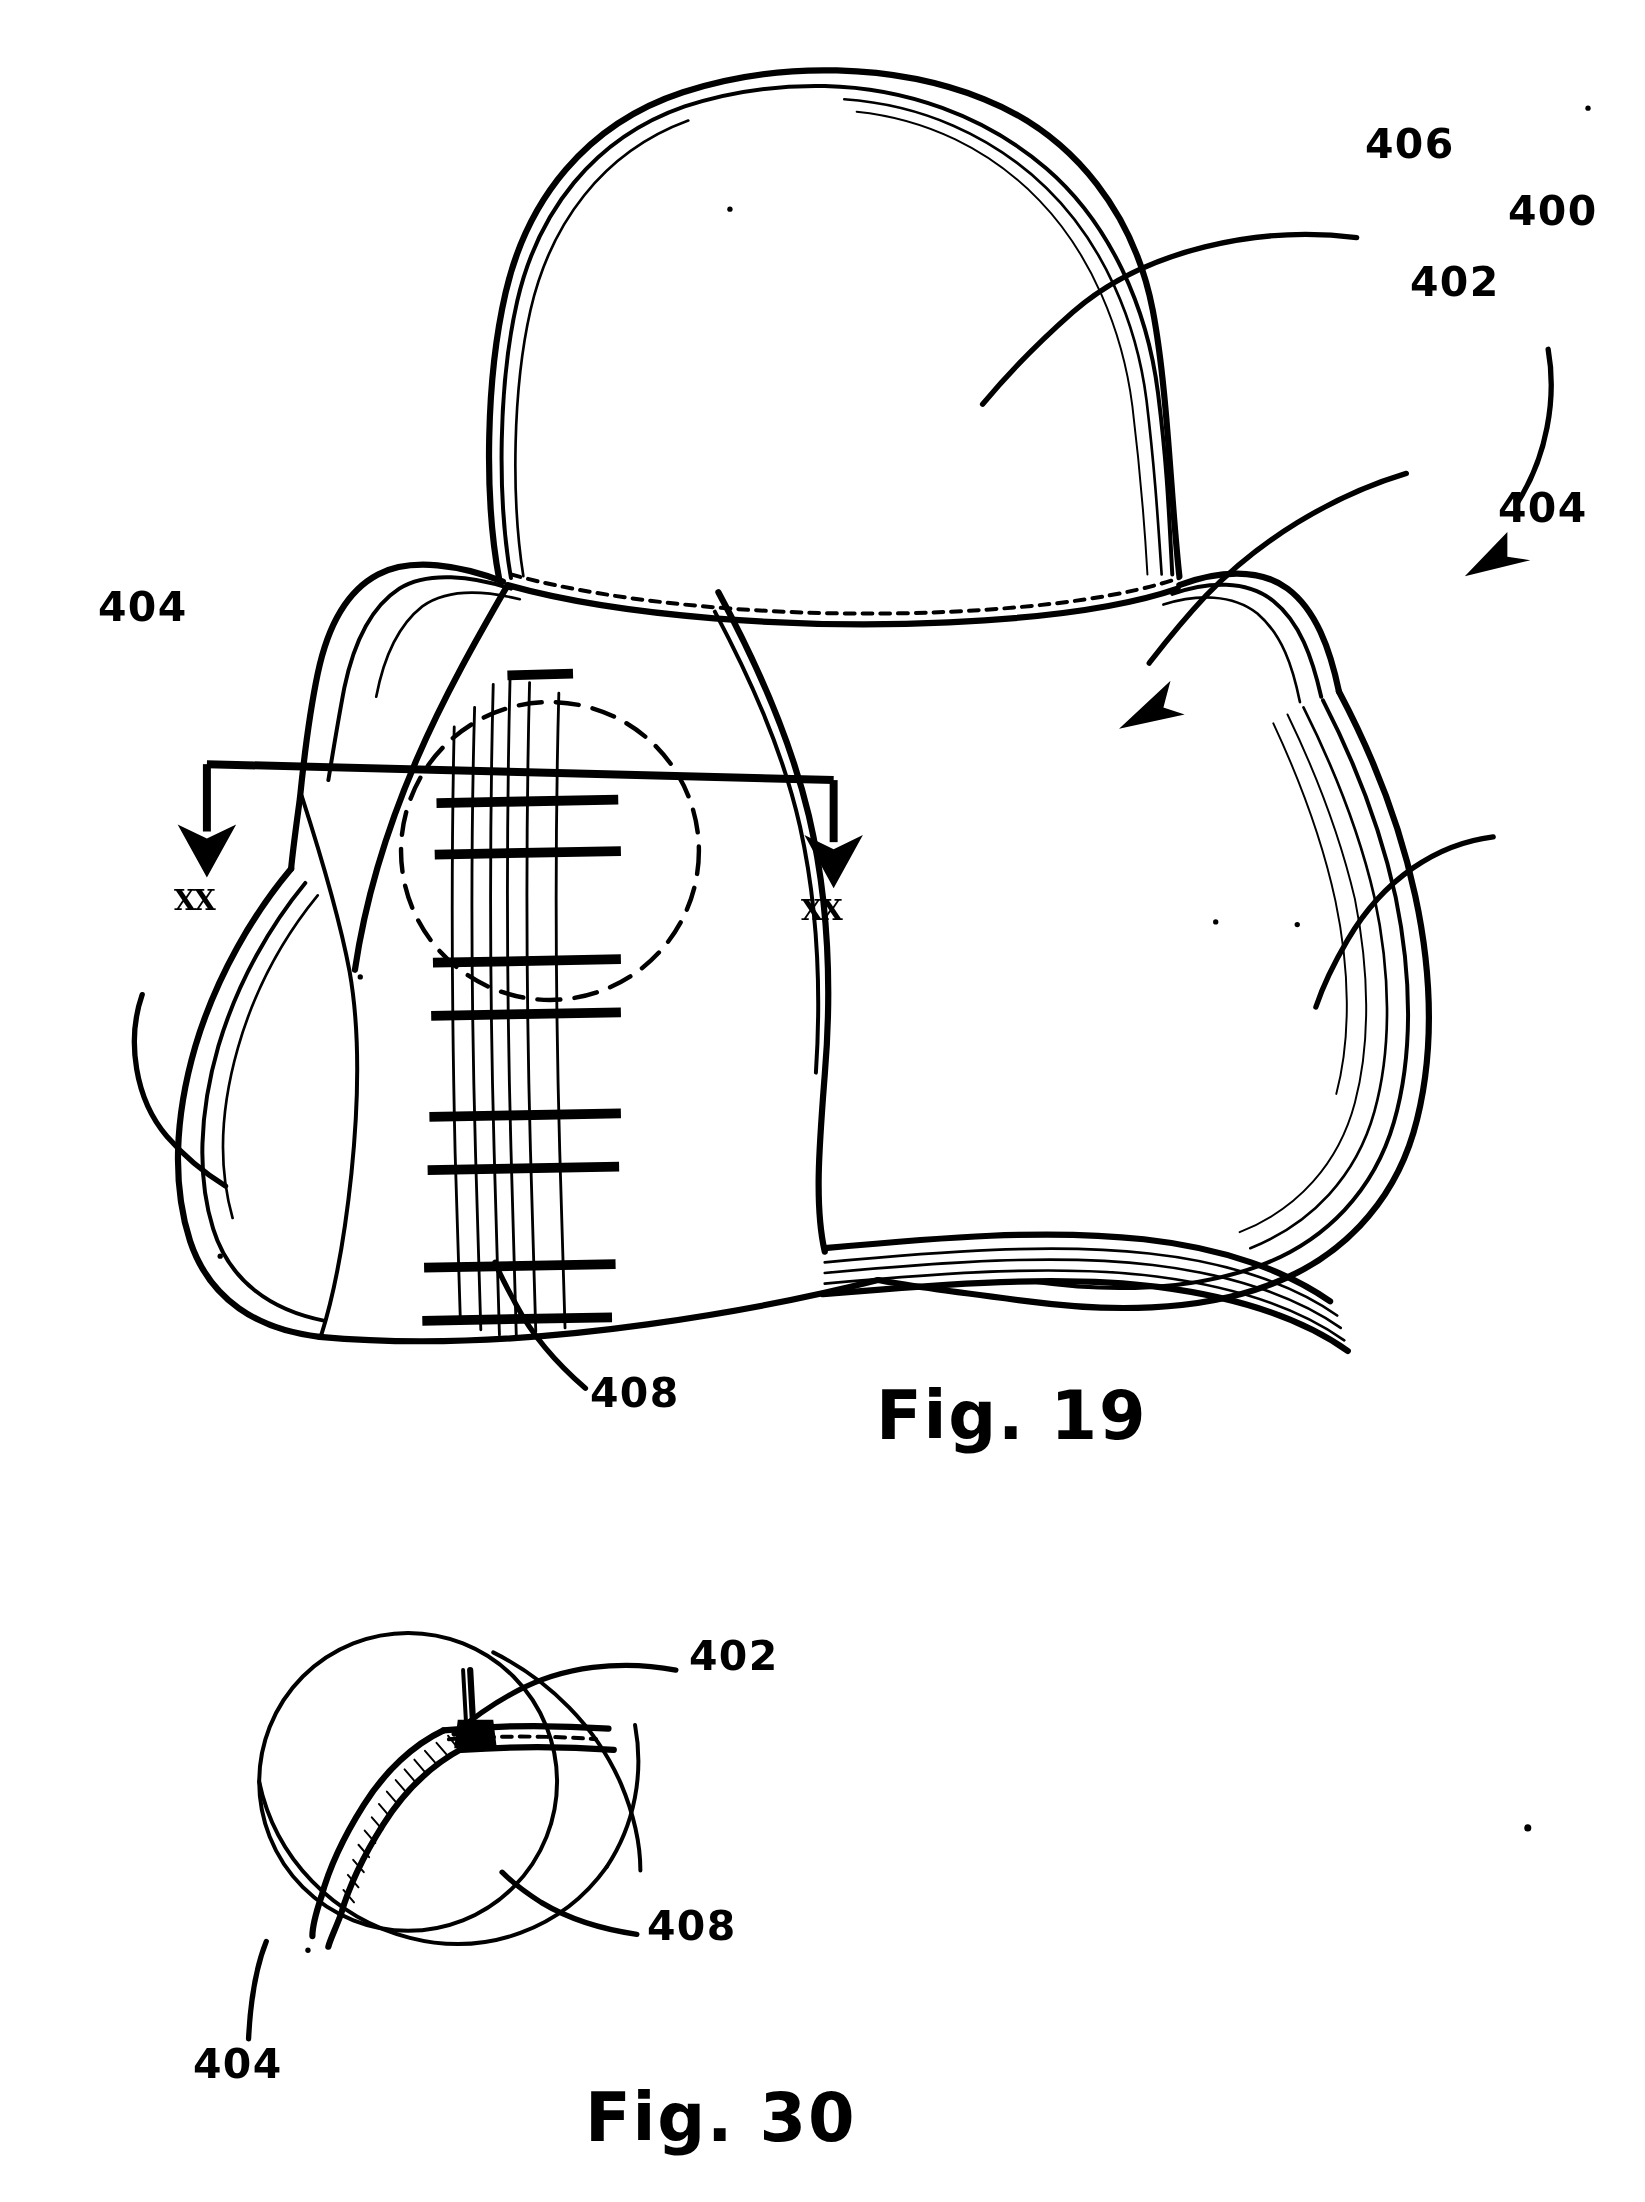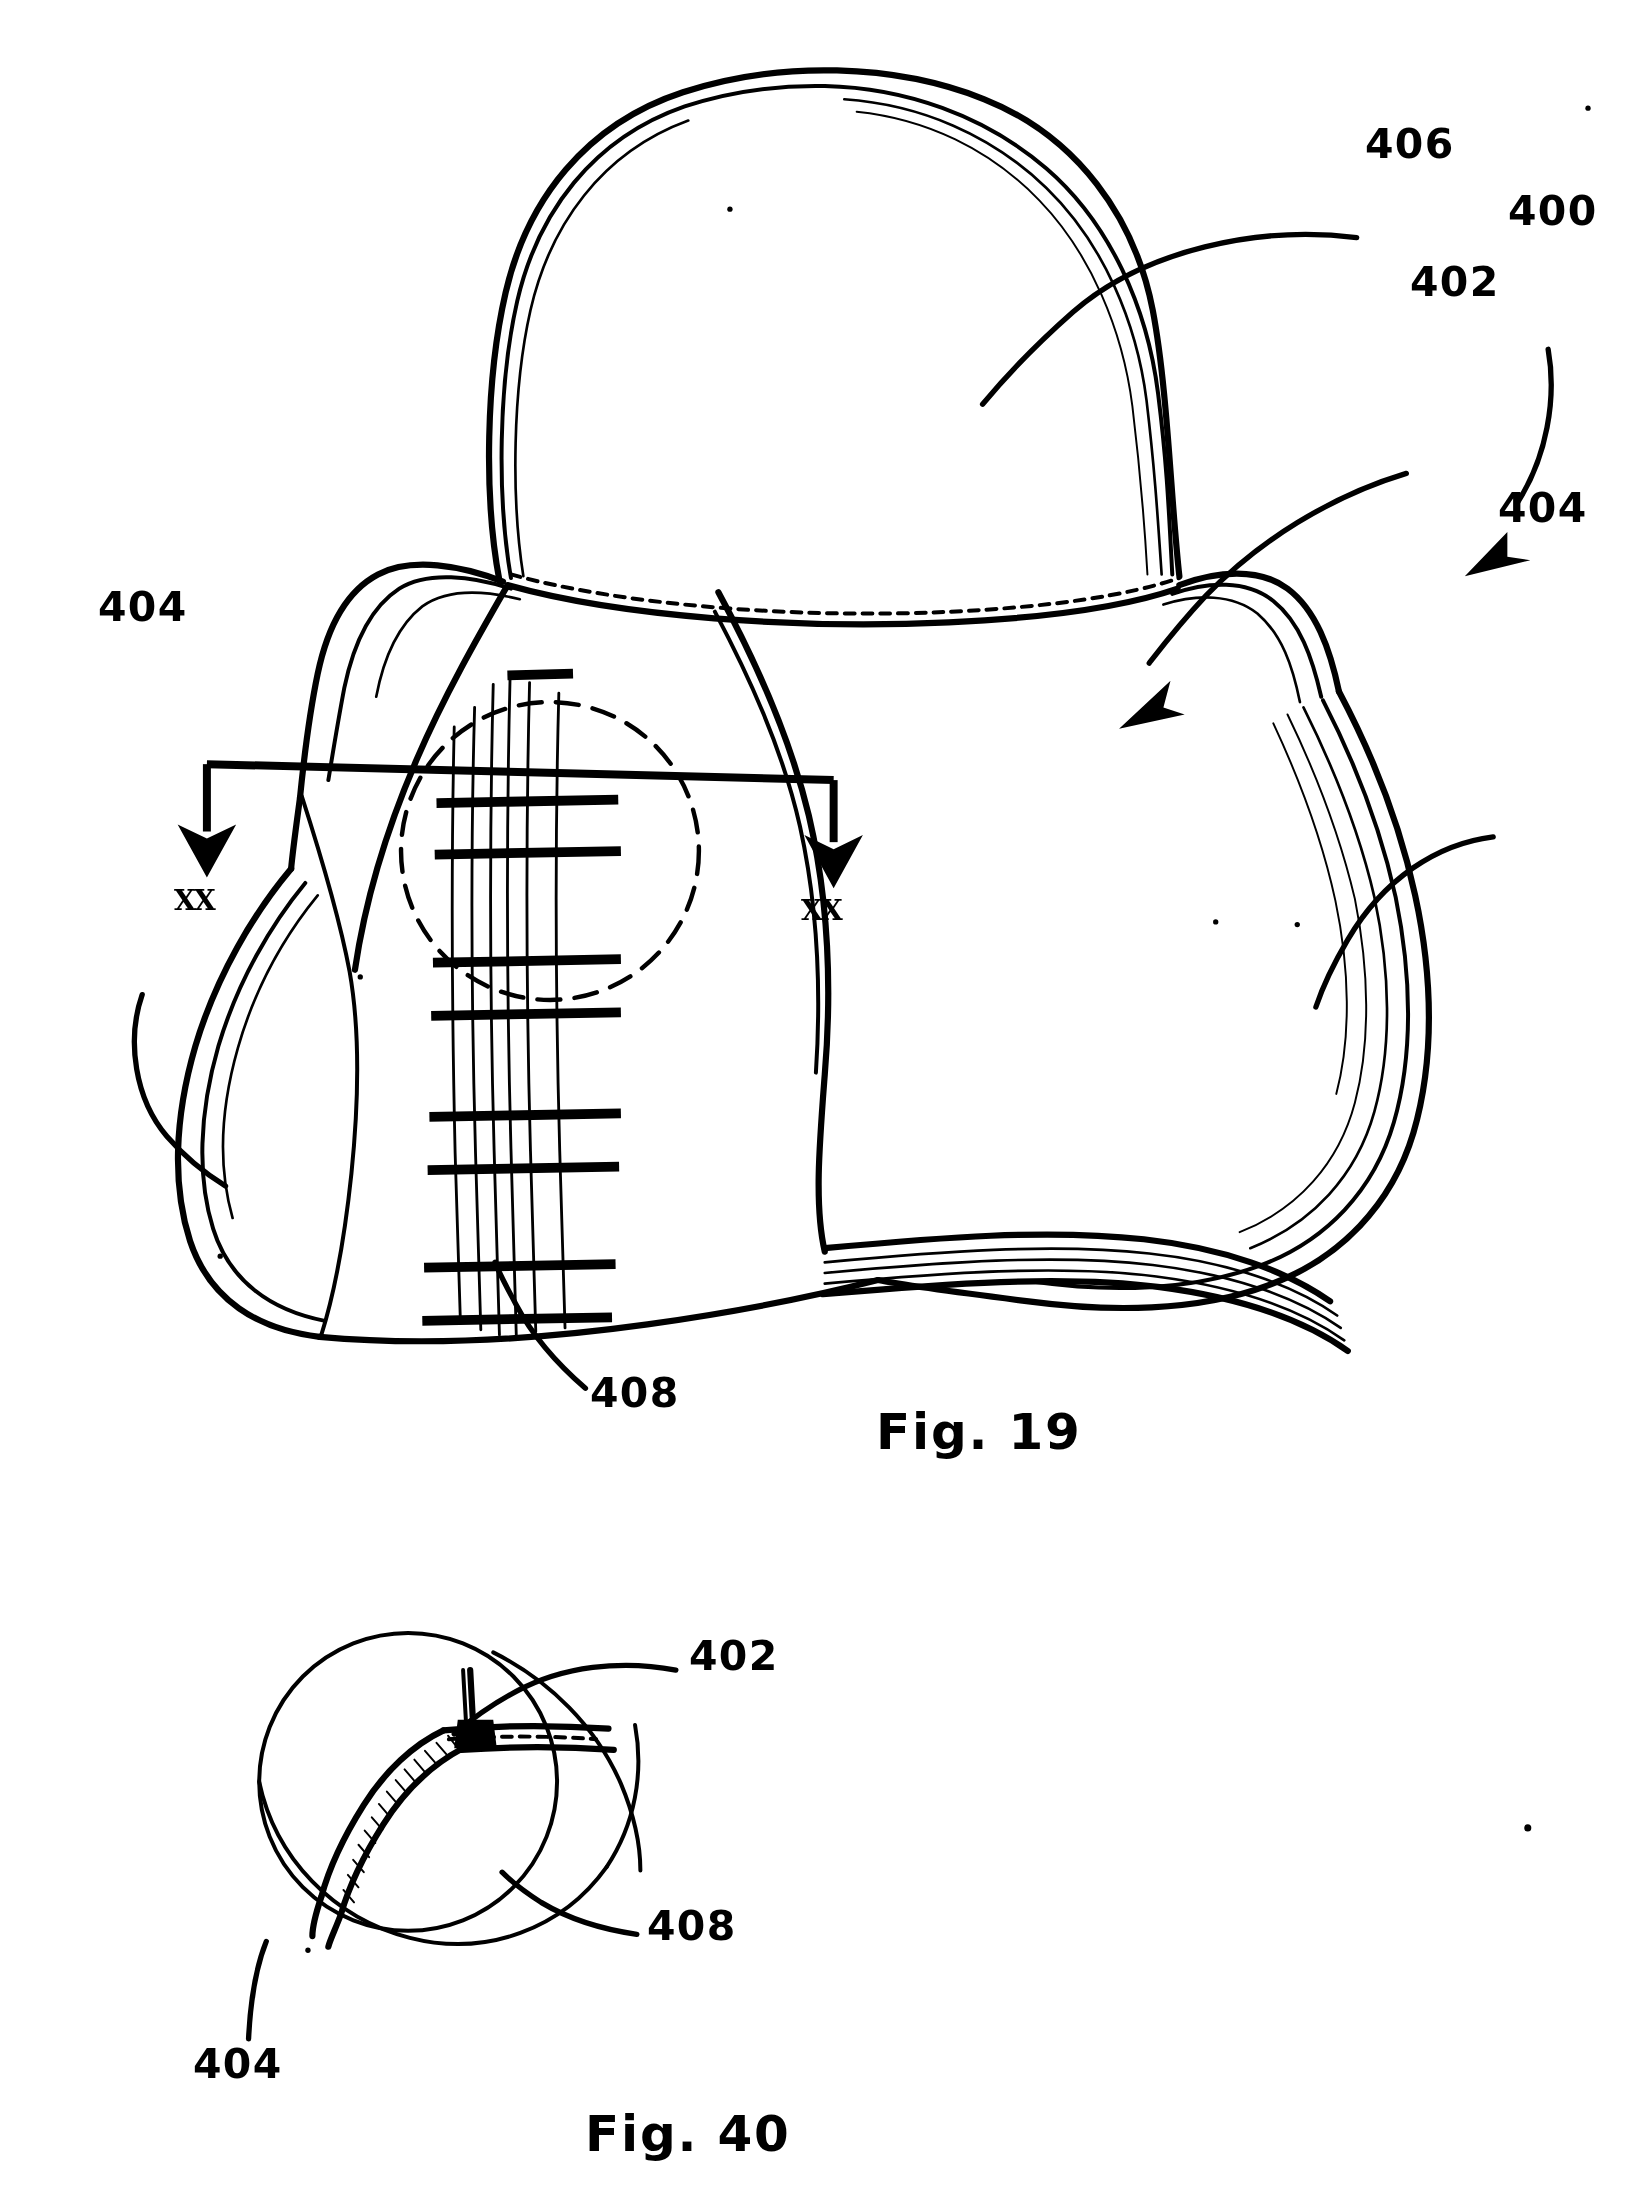--- a/index.html
+++ b/index.html
@@ -62,27 +62,26 @@
     font-size: 28px;
     font-weight: 700;
     color: #000000;
     letter-spacing: -1.8px;
     white-space: nowrap;
     line-height: 1;
   }
   .fig-caption {
     position: absolute;
     font-family: "DejaVu Sans", sans-serif;
-    font-size: 50px;
+    font-size: 67px;
     font-weight: 700;
     color: #000000;
     letter-spacing: 1.8px;
     white-space: nowrap;
     line-height: 1;
-    margin-top: 24px;
   }
 </style>
 </head>
 <body>
 
 <div id="sheet">
 
   <svg class="drawing" viewBox="0 0 1856 2484">
 
     <g>
@@ -375,16 +374,16 @@
   <div class="sect-label" style="left:801px; top:897px;">XX</div>
 
   <div class="fig-caption" style="left:876px; top:1383px;">Fig. 19</div>
 
   <div class="num-label" style="left:689px; top:1636px;">402</div>
 
   <div class="num-label" style="left:647px; top:1906px;">408</div>
 
   <div class="num-label" style="left:193px; top:2044px;">404</div>
 
-  <div class="fig-caption" style="left:585px; top:2085px;">Fig. 40</div>
+  <div class="fig-caption" style="left:585px; top:2085px;">Fig. 30</div>
 
 </div>
 
 
 </body></html>

